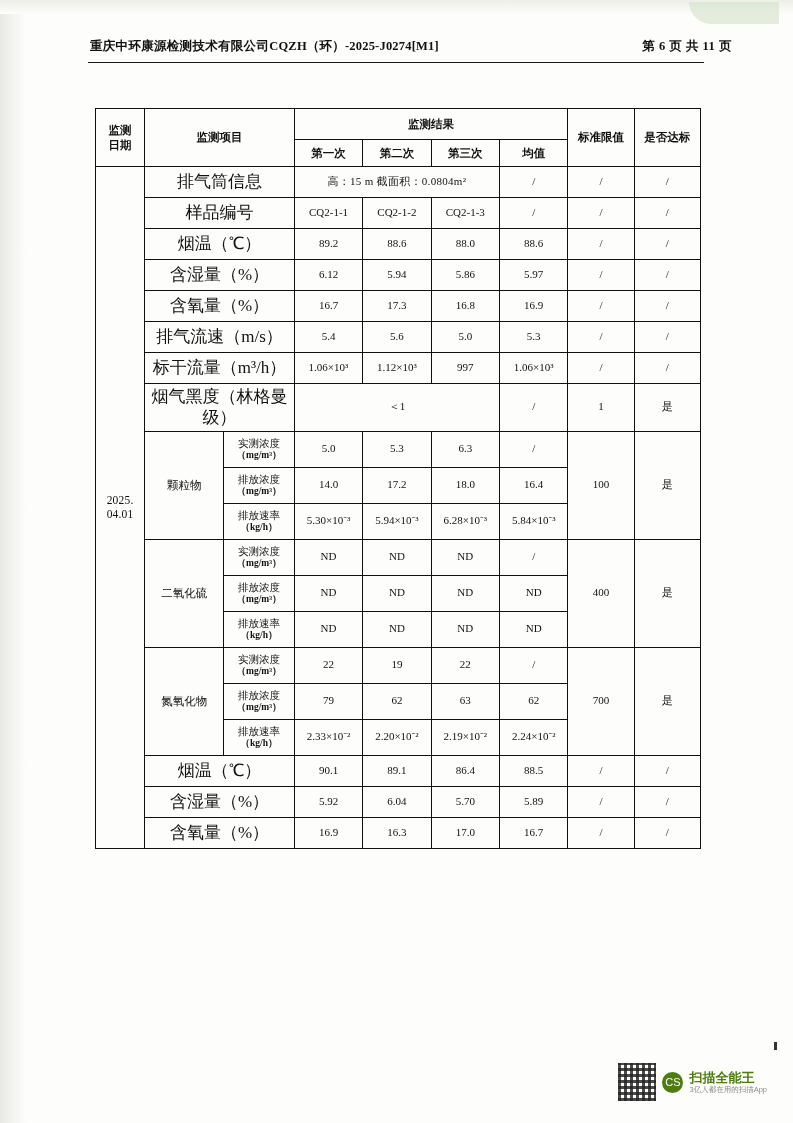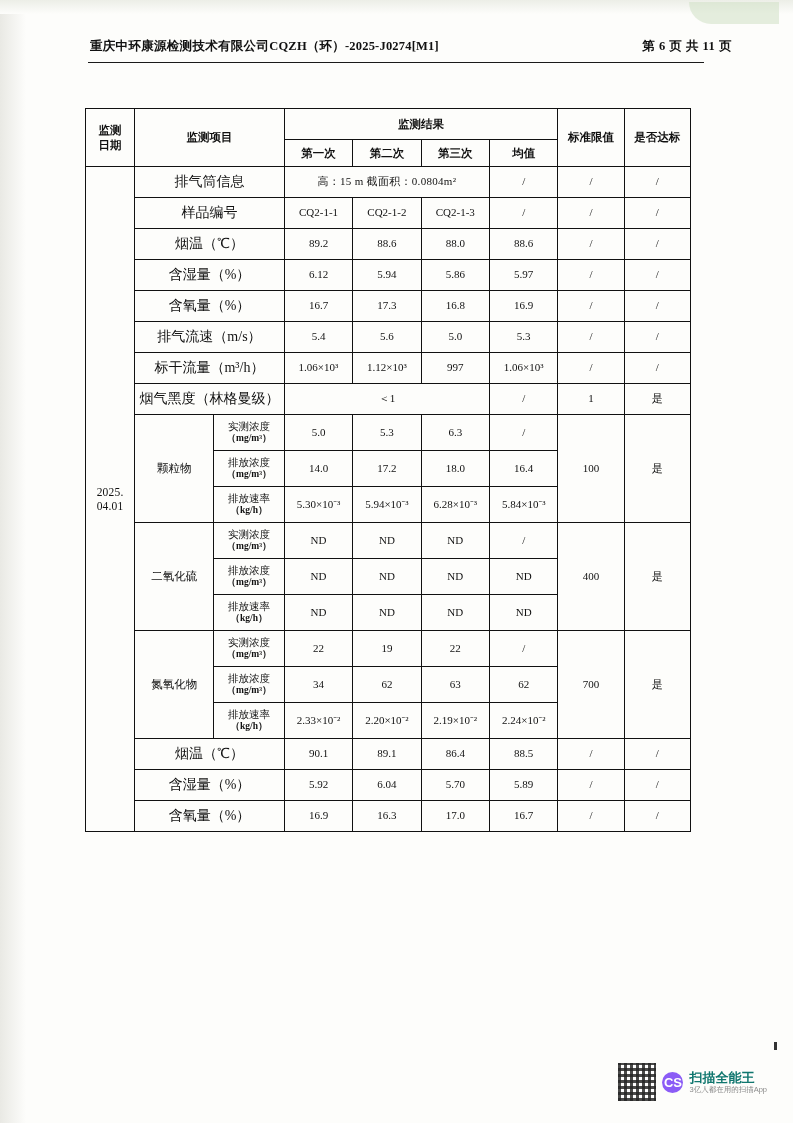--- a/index.html
+++ b/index.html
@@ -76,21 +76,21 @@
     width: 793px;
     text-align: center;
     font-size: 13.5px;
     font-weight: bold;
     letter-spacing: 0.4px;
   }
 
   
   .tbl-wrap {
     position: absolute;
-    left: 85px;
+    left: 95px;
     top: 108px;
     width: 606px;
   }
   table.main {
     border-collapse: collapse;
     width: 606px;
     table-layout: fixed;
     font-size: 11px;
   }
   table.main th, table.main td {
@@ -107,21 +107,21 @@
   }
   .hdr-row1 th { height: 26px; }
   .hdr-row2 th { height: 22px; }
   td.datecell {
     font-weight: bold;
     font-size: 11.5px;
     letter-spacing: 0.2px;
   }
   td.rowlabel {
     font-weight: bold;
-    font-size: 14px;
+    font-size: 17px;
   }
   td.sublabel {
     font-size: 10.5px;
     font-weight: bold;
     line-height: 1.15;
     padding: 1px 0;
   }
   td.grouplabel {
     font-size: 11.5px;
     font-weight: bold;
@@ -146,34 +146,34 @@
     width: 38px; height: 38px;
     background:
       repeating-linear-gradient(0deg, #2b2b2b 0 3px, #ffffff 3px 6px),
       repeating-linear-gradient(90deg, #2b2b2b 0 3px, #ffffff 3px 6px);
     background-blend-mode: multiply;
     opacity: 0.85;
   }
   .cs-logo {
     width: 21px; height: 21px;
     border-radius: 50%;
-    background: #8b5cf6;
+    background: #4d7c0f;
     color: #fff;
-    font-size: 13px;
-    font-weight: bold;
+    font-size: 11px;
+    font-weight: normal;
     display: flex;
     align-items: center;
     justify-content: center;
     font-family: "Liberation Sans", sans-serif;
   }
   .cs-text {
     font-family: "Liberation Sans", sans-serif;
     line-height: 1.2;
   }
-  .cs-text .t1 { font-size: 13px; color: #0f766e; font-weight: bold; }
+  .cs-text .t1 { font-size: 13px; color: #4d7c0f; font-weight: bold; }
   .cs-text .t2 { font-size: 7.5px; color: #8b8b8b; }
 
   .blob {
     position: absolute;
     right: 14px;
     top: 2px;
     width: 90px;
     height: 22px;
     background: #cfe0c5;
     opacity: .55;
@@ -395,21 +395,21 @@
           <td class="val">22</td>
           <td class="val">/</td>
           <td rowspan="3" class="val">700</td>
           <td rowspan="3" class="val">是</td>
         </tr>
         <tr class="r-h-tall">
           <td class="sublabel">
             <span>排放浓度</span>
             <span class="sub-unit">（mg/m³）</span>
           </td>
-          <td class="val">34</td>
+          <td class="val">79</td>
           <td class="val">62</td>
           <td class="val">63</td>
           <td class="val">62</td>
         </tr>
         <tr class="r-h-tall">
           <td class="sublabel">
             <span>排放速率</span>
             <span class="sub-unit">（kg/h）</span>
           </td>
           <td class="val">2.33×10⁻²</td>

